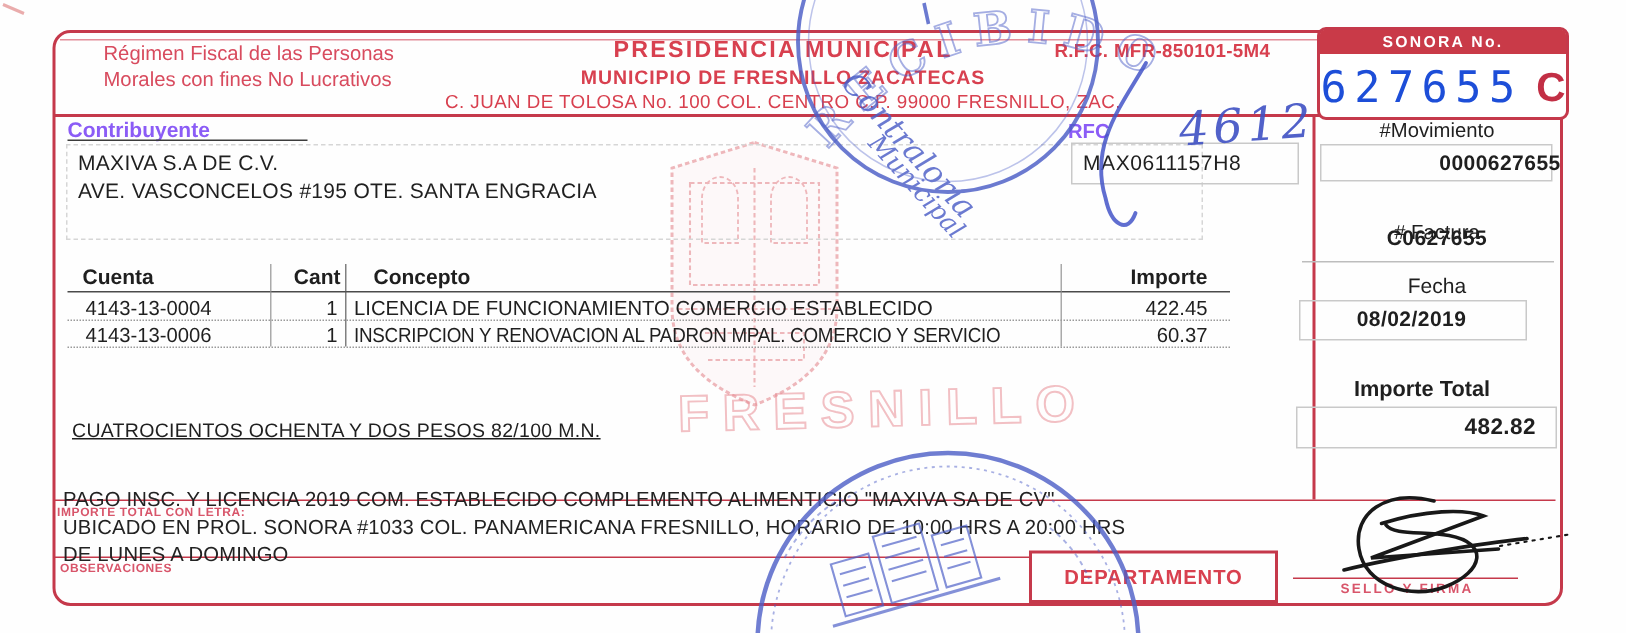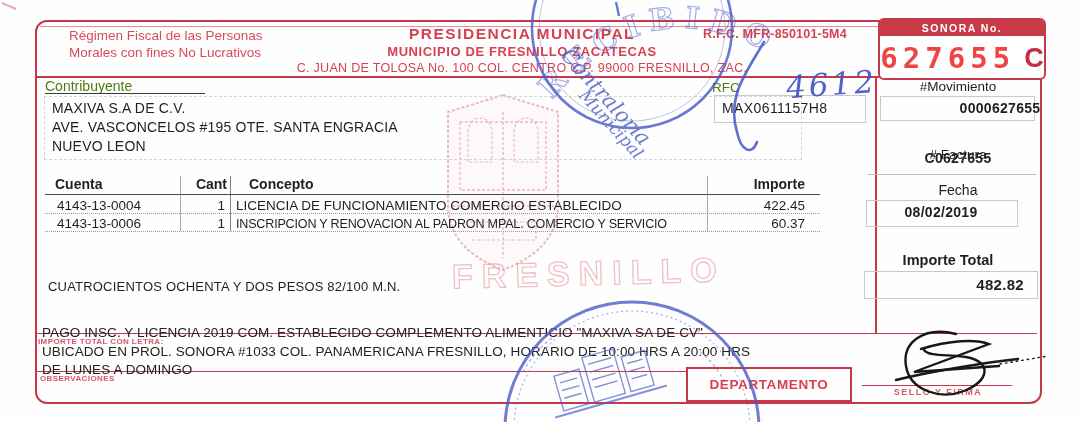--- a/index.html
+++ b/index.html
@@ -19,24 +19,24 @@
   .hdrblock{left:252px;top:25px;width:540px;text-align:center;color:#d8404f;}
   .hdr-title{font-size:15.5px;font-weight:bold;letter-spacing:1.5px;}
   .hdr-sub{font-size:13px;font-weight:bold;letter-spacing:.6px;margin-top:1px;}
   .hdr-addr{font-size:12.5px;margin-top:2px;letter-spacing:.3px;}
   .rfc-top{left:703px;top:27px;font-size:12.5px;font-weight:bold;color:#d8404f;letter-spacing:.2px;}
   
   .recibo-box{left:878px;top:18px;width:164px;height:58px;border:2px solid #c5394b;border-radius:6px;background:#fff;}
   .recibo-bar{position:absolute;left:0;top:0;right:0;height:16px;background:#c93a48;border-radius:3px 3px 0 0;
     color:#fff;font-size:10.5px;font-weight:bold;letter-spacing:1.5px;text-align:center;line-height:16px;}
   .recibo-num{position:absolute;left:0;top:18px;right:0;bottom:0;display:flex;align-items:center;justify-content:center;gap:9px;}
-  .recibo-digits{font-family:"DejaVu Sans Mono",monospace;font-size:29px;font-weight:bold;color:#ef4444;letter-spacing:5px;}
+  .recibo-digits{font-family:"DejaVu Sans Mono",monospace;font-size:29px;font-weight:normal;color:#1d4ed8;letter-spacing:5px;}
   .recibo-series{font-size:27px;font-weight:bold;color:#c22f45;}
   
-  .sec-label{font-weight:normal;font-size:14px;color:#4d7c0f;}
+  .sec-label{font-weight:bold;font-size:14px;color:#8b5cf6;}
   .contrib-box{left:44px;top:96px;width:756px;height:62px;border:1px solid #d6d6d6;border-style:dashed;}
   .contrib-lines{left:52px;top:99px;font-size:14px;line-height:19px;letter-spacing:.2px;}
   .graybox{border:1px solid #c9c9c9;}
   
   .pmid{width:156px;text-align:center;font-weight:normal;}
   .pval{font-size:14px;font-weight:bold;letter-spacing:.3px;}
   
   .th{font-weight:bold;font-size:14px;}
   .td{font-size:13.5px;}
   .tline{height:0;border-top:1.5px solid #4a4a4a;}
@@ -105,21 +105,20 @@
       <span class="recibo-series">C</span>
     </div>
   </div>
 
   <div class="abs z1 sec-label" style="left:45px;top:78px;">Contribuyente</div>
   <div class="abs z1" style="left:45px;top:93px;width:160px;border-top:1.5px solid #3c3c3c;"></div>
   <div class="abs z1 contrib-box"></div>
   <div class="abs z1 contrib-lines">
     <div>MAXIVA S.A DE C.V.</div>
     <div>AVE. VASCONCELOS #195 OTE. SANTA ENGRACIA</div>
-    <div>NUEVO LEON</div>
   </div>
 
   <div class="abs z1 sec-label" style="left:712px;top:80px;font-size:13.5px;">RFC</div>
   <div class="abs z1 graybox" style="left:714px;top:95px;width:150px;height:26px;"></div>
   <div class="abs z1" style="left:722px;top:100px;font-size:14px;letter-spacing:.4px;">MAX0611157H8</div>
   <div class="abs z2 hand4612">4612</div>
 
   <div class="abs z1 pmid" style="left:880px;top:79px;font-size:13.5px;">#Movimiento</div>
   <div class="abs z1 graybox" style="left:880px;top:96px;width:153px;height:23px;"></div>
   <div class="abs z1 pmid pval" style="left:880px;top:100px;padding-left:42px;">0000627655</div>
@@ -155,21 +154,21 @@
   <div class="abs z1 tline-light" style="left:45px;top:213px;width:775px;"></div>
 
   <div>
     <div class="abs z1 td" style="left:57px;top:216px;">4143-13-0006</div>
     <div class="abs z1 td rnum" style="left:185px;top:216px;width:40px;">1</div>
     <div class="abs z1 td" style="left:236px;top:216px;width:480px;"><span class="condensed">INSCRIPCION Y RENOVACION AL PADRON MPAL. COMERCIO Y SERVICIO</span></div>
     <div class="abs z1 td rnum" style="left:730px;top:216px;width:75px;">60.37</div>
   </div>
   <div class="abs z1 tline-light" style="left:45px;top:231px;width:775px;"></div>
 
-  <div class="abs z1 words" style="left:48px;top:279px;">CUATROCIENTOS OCHENTA Y DOS PESOS 82/100 M.N.</div>
+  <div class="abs z1 words" style="left:48px;top:279px;text-decoration:underline;">CUATROCIENTOS OCHENTA Y DOS PESOS 82/100 M.N.</div>
 
   <div class="abs z1 redsmall" style="left:38px;top:337px;">IMPORTE TOTAL CON LETRA:</div>
   <div class="abs z1 notes" style="left:42px;top:325px;">PAGO INSC. Y LICENCIA 2019 COM. ESTABLECIDO COMPLEMENTO ALIMENTICIO "MAXIVA SA DE CV"</div>
   <div class="abs z1 notes" style="left:42px;top:344px;">UBICADO EN PROL. SONORA #1033 COL. PANAMERICANA FRESNILLO, HORARIO DE 10:00 HRS A 20:00 HRS</div>
   <div class="abs z1 notes" style="left:42px;top:362px;">DE LUNES A DOMINGO</div>
   <div class="abs z1 redsmall" style="left:40px;top:374px;">OBSERVACIONES</div>
 
   <div class="abs z1 dept-box">
     <span class="dept-label">DEPARTAMENTO</span>
   </div>

